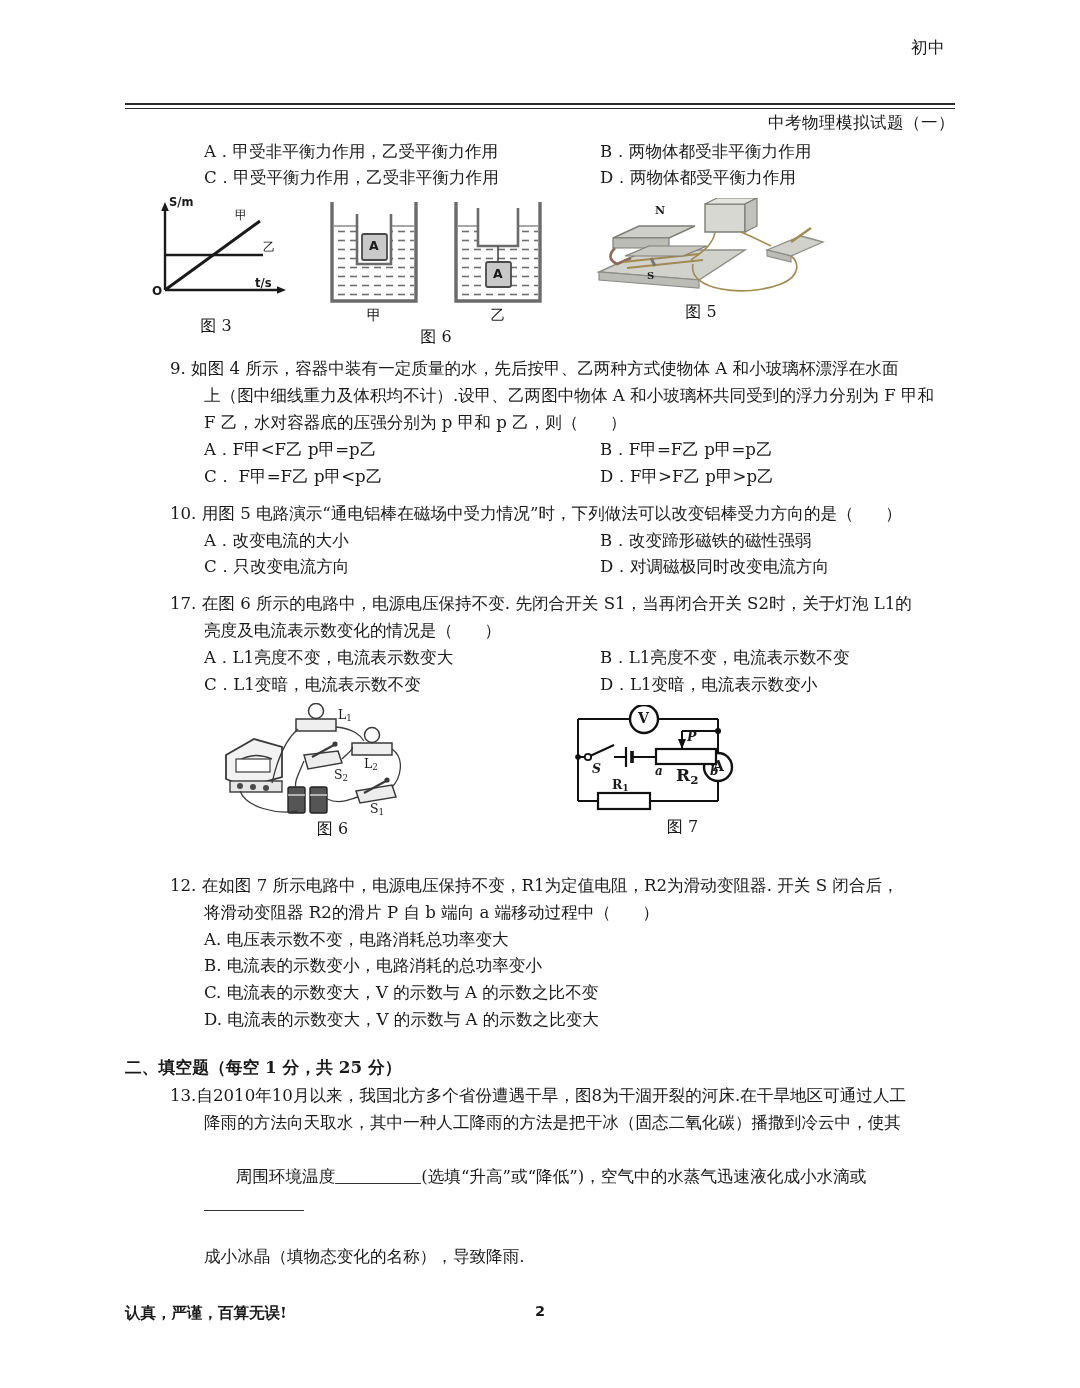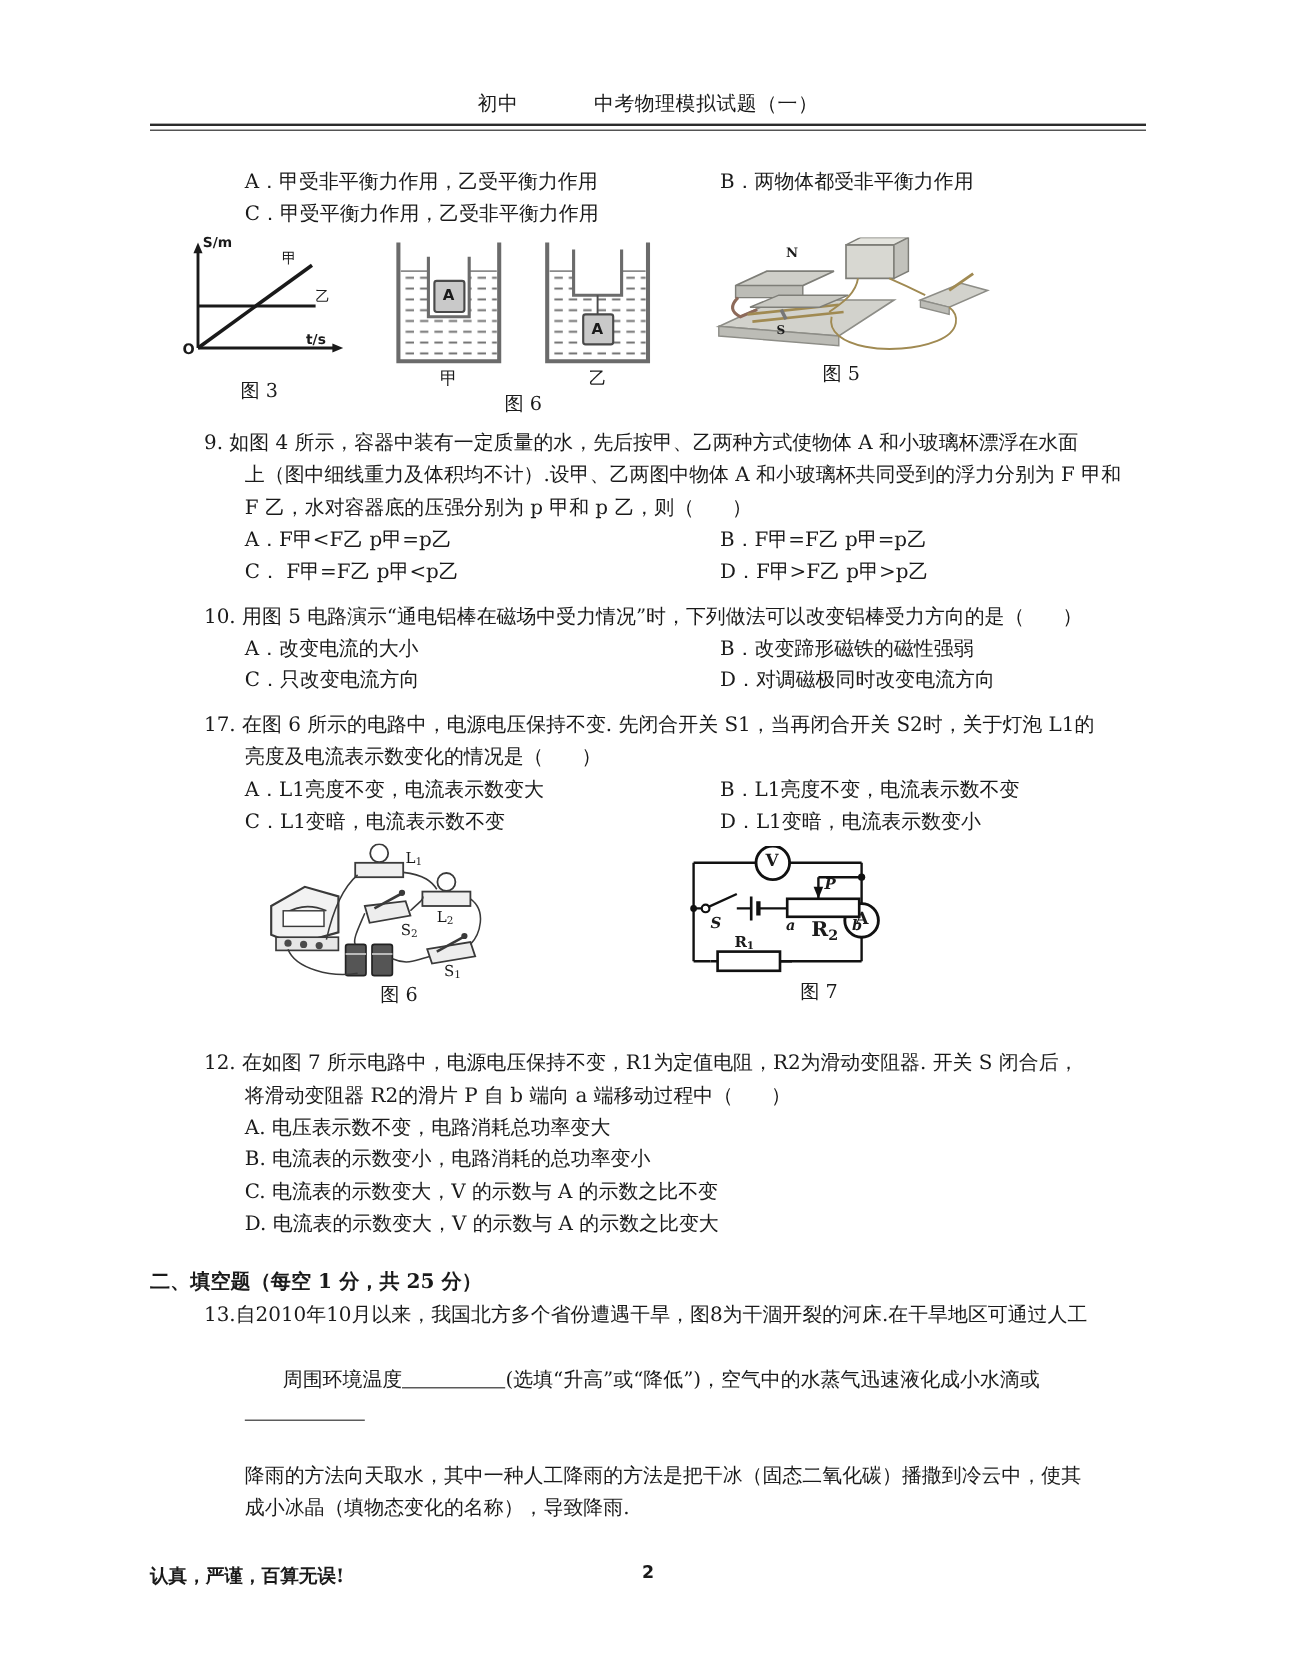--- a/index.html
+++ b/index.html
@@ -26,20 +26,21 @@
   
   .header {
     padding-top: 72px;
     height: 26px;
     display: flex;
     justify-content: center;
     align-items: flex-end;
     gap: 53px;
     font-size: 16.5px;
     letter-spacing: .5px;
+    flex-direction: column;
   }
   .header .h-left { margin-right: 10px; }
   .rule {
     margin-top: 5px;
     border-top: 2.2px solid #2b2b2b;
     border-bottom: 1px solid #2b2b2b;
     height: 2.5px;
   }
 
   
@@ -128,20 +129,21 @@
   <div class="rule"></div>
 
   <div style="height:30px"></div>
   <div class="q-block">
     <div class="opt-row">
       <div class="opt-a">A．甲受非平衡力作用，乙受平衡力作用</div>
       <div class="opt-b">B．两物体都受非平衡力作用</div>
     </div>
     <div class="opt-row">
       <div class="opt-a">C．甲受平衡力作用，乙受非平衡力作用</div>
+      <div class="opt-b">D．两物体都受平衡力作用</div>
     </div>
   </div>
 
   <div class="fig-strip">
 
     <div class="fig3">
       <svg width="150" height="100" viewBox="0 0 150 100">
 
         <line x1="18" y1="92" x2="18" y2="10" stroke="#1a1a1a" stroke-width="2.4"></line>
         <polygon points="18,4 14.2,13 21.8,13" fill="#1a1a1a"></polygon>
@@ -404,24 +406,24 @@
     <div class="q-line indent1">A. 电压表示数不变，电路消耗总功率变大</div>
     <div class="q-line indent1">B. 电流表的示数变小，电路消耗的总功率变小</div>
     <div class="q-line indent1">C. 电流表的示数变大，V 的示数与 A 的示数之比不变</div>
     <div class="q-line indent1">D. 电流表的示数变大，V 的示数与 A 的示数之比变大</div>
   </div>
 
   <div class="sect-title" style="margin-top:22px;">二、填空题（每空 1 分，共 25 分）</div>
 
   <div class="q-block" style="margin-top:4px;">
     <div class="q-line">13.自2010年10月以来，我国北方多个省份遭遇干旱，图8为干涸开裂的河床.在干旱地区可通过人工</div>
+    <div class="q-line indent1">降雨的方法向天取水，其中一种人工降雨的方法是把干冰（固态二氧化碳）播撒到冷云中，使其</div>
     <div class="q-line indent1">
       <span>周围环境温度</span><span class="blank-line" style="width:86px;"></span><span>(选填“升高”或“降低”)，空气中的水蒸气迅速液化成小水滴或</span><span class="blank-line" style="width:100px;"></span>
     </div>
-    <div class="q-line indent1">降雨的方法向天取水，其中一种人工降雨的方法是把干冰（固态二氧化碳）播撒到冷云中，使其</div>
     <div class="q-line indent1">成小冰晶（填物态变化的名称），导致降雨.</div>
   </div>
 
   <div class="footer">
     <span class="f-note">认真，严谨，百算无误!</span>
     <span class="f-page">2</span>
   </div>
 
 </div>
 

